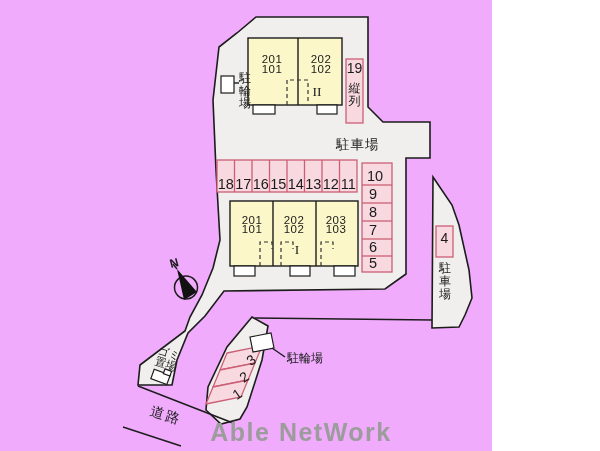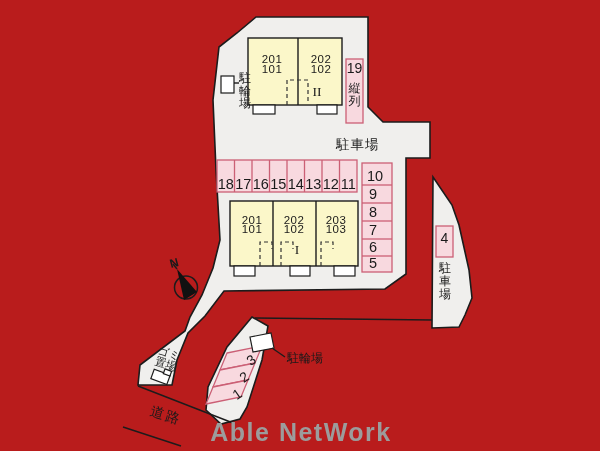--- a/index.html
+++ b/index.html
@@ -1,16 +1,16 @@
 <!DOCTYPE html>
 <html><head>
 <meta charset="utf-8">
 <style>
   html,body{margin:0;padding:0;background:#ffffff;}
-  .stage{position:relative;width:600px;height:451px;background:#b91c1c;overflow:hidden;}
+  .stage{position:relative;width:492px;height:451px;background:#f0abfc;overflow:hidden;}
   svg{display:block;}
   svg text{font-family:"Liberation Sans","DejaVu Sans",sans-serif;fill:#1a1a1a;}
   .site{fill:#f0efed;stroke:#1c1c1c;stroke-width:1.6;stroke-linejoin:miter;}
   .ln{stroke:#1c1c1c;stroke-width:1.4;fill:none;}
   .bldg{fill:#fbf7c9;stroke:#1c1c1c;stroke-width:1.4;}
   .pk{fill:#f8d9df;stroke:#cb5f75;stroke-width:1.3;}
   .pkln{stroke:#cb5f75;stroke-width:1.3;fill:none;}
   .step{fill:#ffffff;stroke:#1c1c1c;stroke-width:1.2;}
   .dash{stroke:#333333;stroke-width:1.2;fill:none;stroke-dasharray:4 3;}
   .num{font-size:14.5px;}

